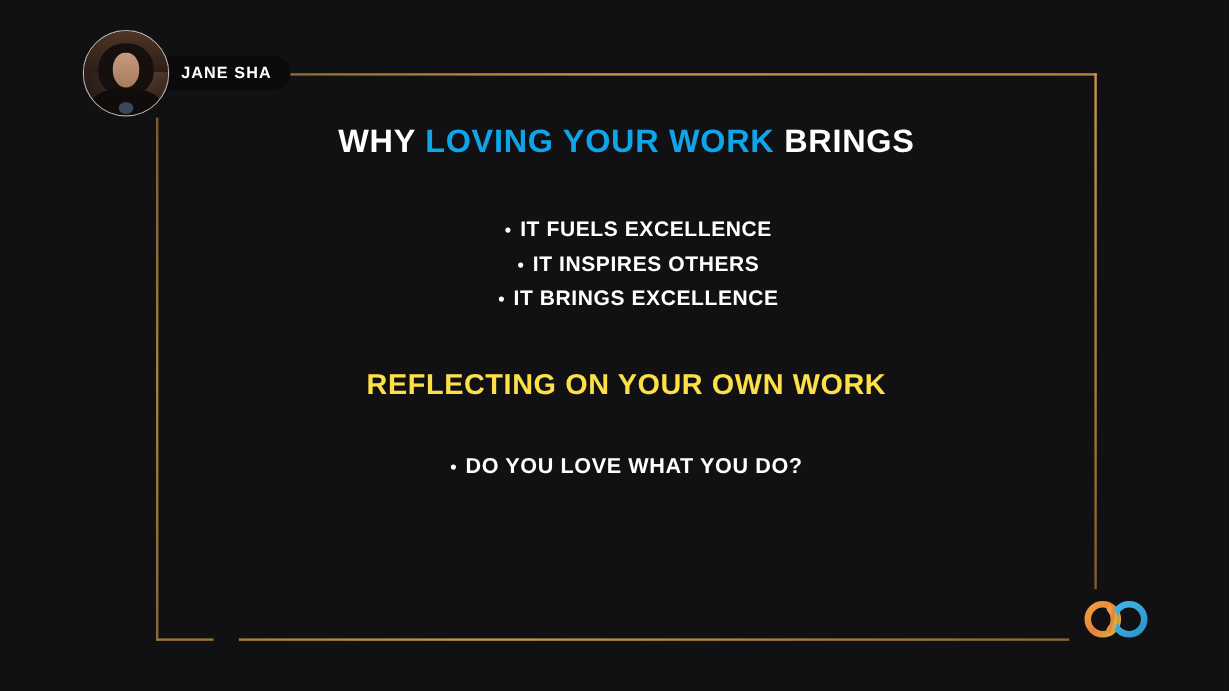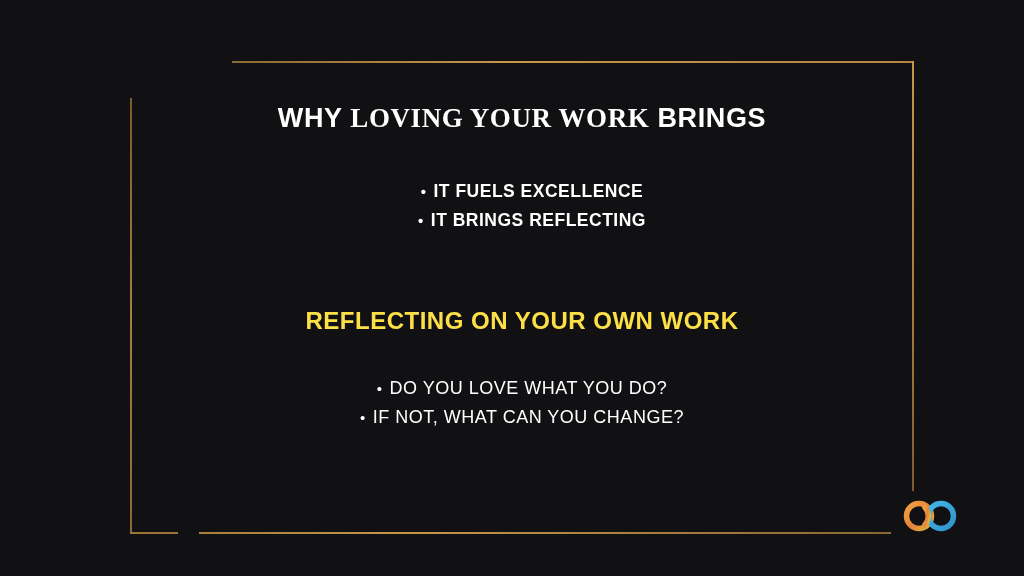--- a/index.html
+++ b/index.html
@@ -156,21 +156,21 @@
     top: 44px;
     width: 100%;
     text-align: center;
     color: #ffffff;
     font-size: 27px;
     font-weight: bold;
     letter-spacing: 0.6px;
     line-height: 1;
     white-space: nowrap;
   }
-  .title .hl { color: #ffffff; font-family: Liberation Serif, serif; }
+  .title .hl { color: #0ea5e9; }
 
   .list-primary {
     position: absolute;
     left: 0;
     top: 122px;
     width: 100%;
     margin: 0;
     padding: 0;
     list-style: none;
     text-align: center;
@@ -210,21 +210,21 @@
     top: 318px;
     width: 100%;
     margin: 0;
     padding: 0;
     list-style: none;
     text-align: center;
   }
   .list-secondary li {
     color: #ffffff;
     font-size: 18px;
-    font-weight: normal;
+    font-weight: bold;
     letter-spacing: 0.5px;
     line-height: 1;
     margin-bottom: 11px;
   }
   .list-secondary li .dot {
     color: #ffffff;
     font-size: 15px;
     margin-right: 7px;
   }
 
@@ -241,46 +241,57 @@
 <body>
 
 <div class="slide">
 
   <div class="frame-top"></div>
   <div class="frame-right"></div>
   <div class="frame-left"></div>
   <div class="frame-bottom-a"></div>
   <div class="frame-bottom-b"></div>
 
+  <div class="presenter">
+    <div class="avatar">
+      <div class="ph-bg"></div>
+      <div class="ph-wall"></div>
+      <div class="ph-hair"></div>
+      <div class="ph-face"></div>
+      <div class="ph-body"></div>
+      <div class="ph-collar"></div>
+    </div>
+    <div class="name-badge">JANE SHA</div>
+  </div>
 
   <div class="content">
 
     <div class="title">
       <span>WHY</span>
       <span class="hl">LOVING YOUR WORK</span>
       <span>BRINGS</span>
     </div>
 
     <ul class="list-primary">
       <li>
         <span class="dot">•</span><span>IT FUELS EXCELLENCE</span>
       </li>
       <li>
-        <span class="dot">•</span><span>IT BRINGS REFLECTING</span>
+        <span class="dot">•</span><span>IT INSPIRES OTHERS</span>
+      </li>
+      <li>
+        <span class="dot">•</span><span>IT BRINGS EXCELLENCE</span>
       </li>
     </ul>
 
     <div class="subtitle">REFLECTING ON YOUR OWN WORK</div>
 
     <ul class="list-secondary">
       <li>
         <span class="dot">•</span><span>DO YOU LOVE WHAT YOU DO?</span>
-      </li>
-      <li>
-        <span class="dot">•</span><span>IF NOT, WHAT CAN YOU CHANGE?</span>
       </li>
     </ul>
 
   </div>
 
   <div class="logo">
     <svg viewBox="0 0 62 42" width="62" height="42">
       <defs>
         <linearGradient id="gL" x1="0" y1="0" x2="1" y2="1">
           <stop offset="0%" stop-color="#f0a13f"></stop>

